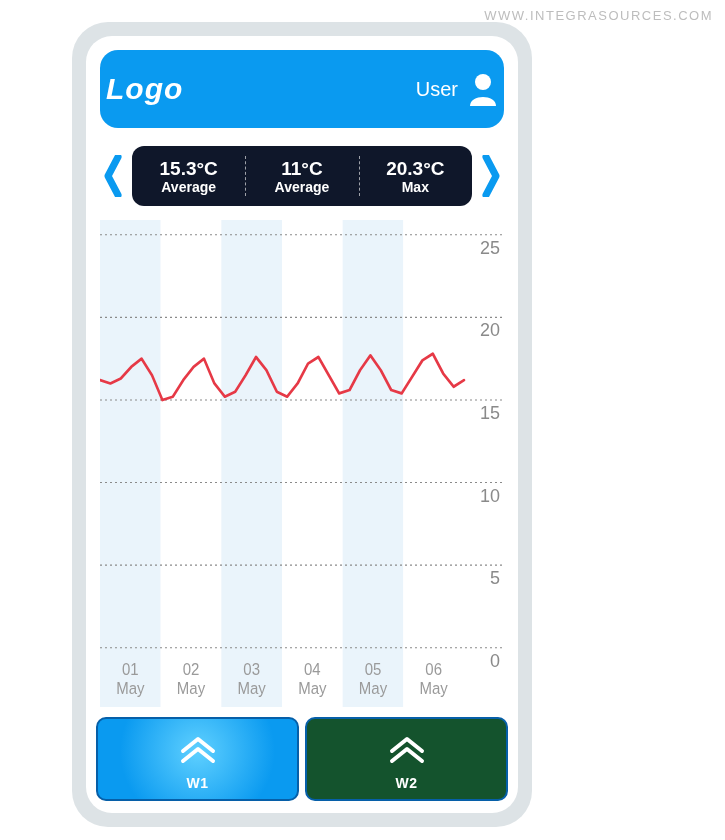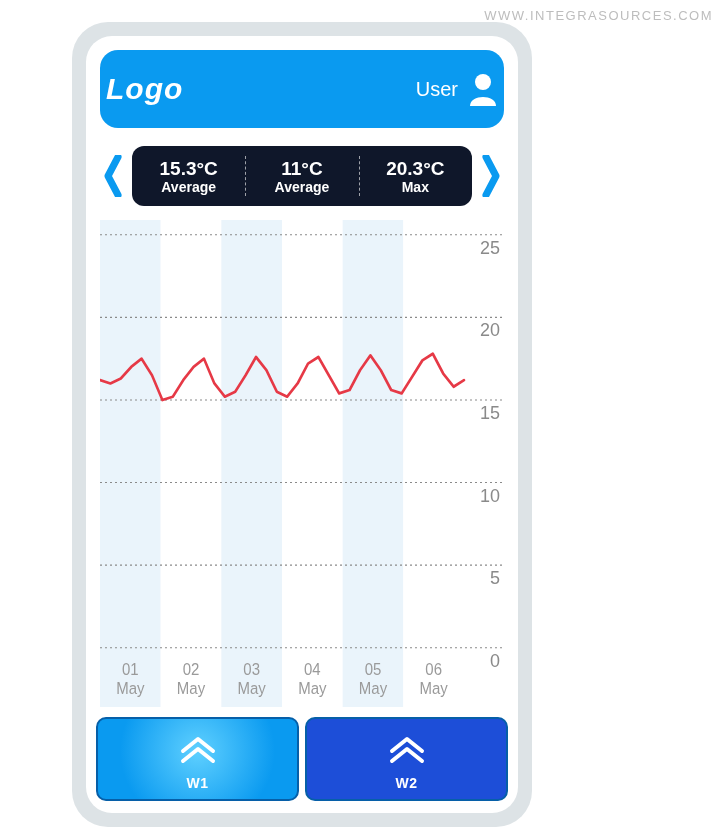--- a/index.html
+++ b/index.html
@@ -117,21 +117,21 @@
     height: 100%;
   }
   .tabbar {
     display: flex;
     gap: 6px;
     padding: 10px 10px 12px 10px;
     justify-content: center;
   }
   .tab {
     flex: 1;
-    background: #1d4ed8;
+    background: #14532d;
     border: 2px solid #065fa8;
     border-radius: 10px;
     color: #ffffff;
     display: flex;
     flex-direction: column;
     align-items: center;
     justify-content: flex-end;
     padding: 6px 2px 8px 2px;
     height: 84px;
     cursor: pointer;

